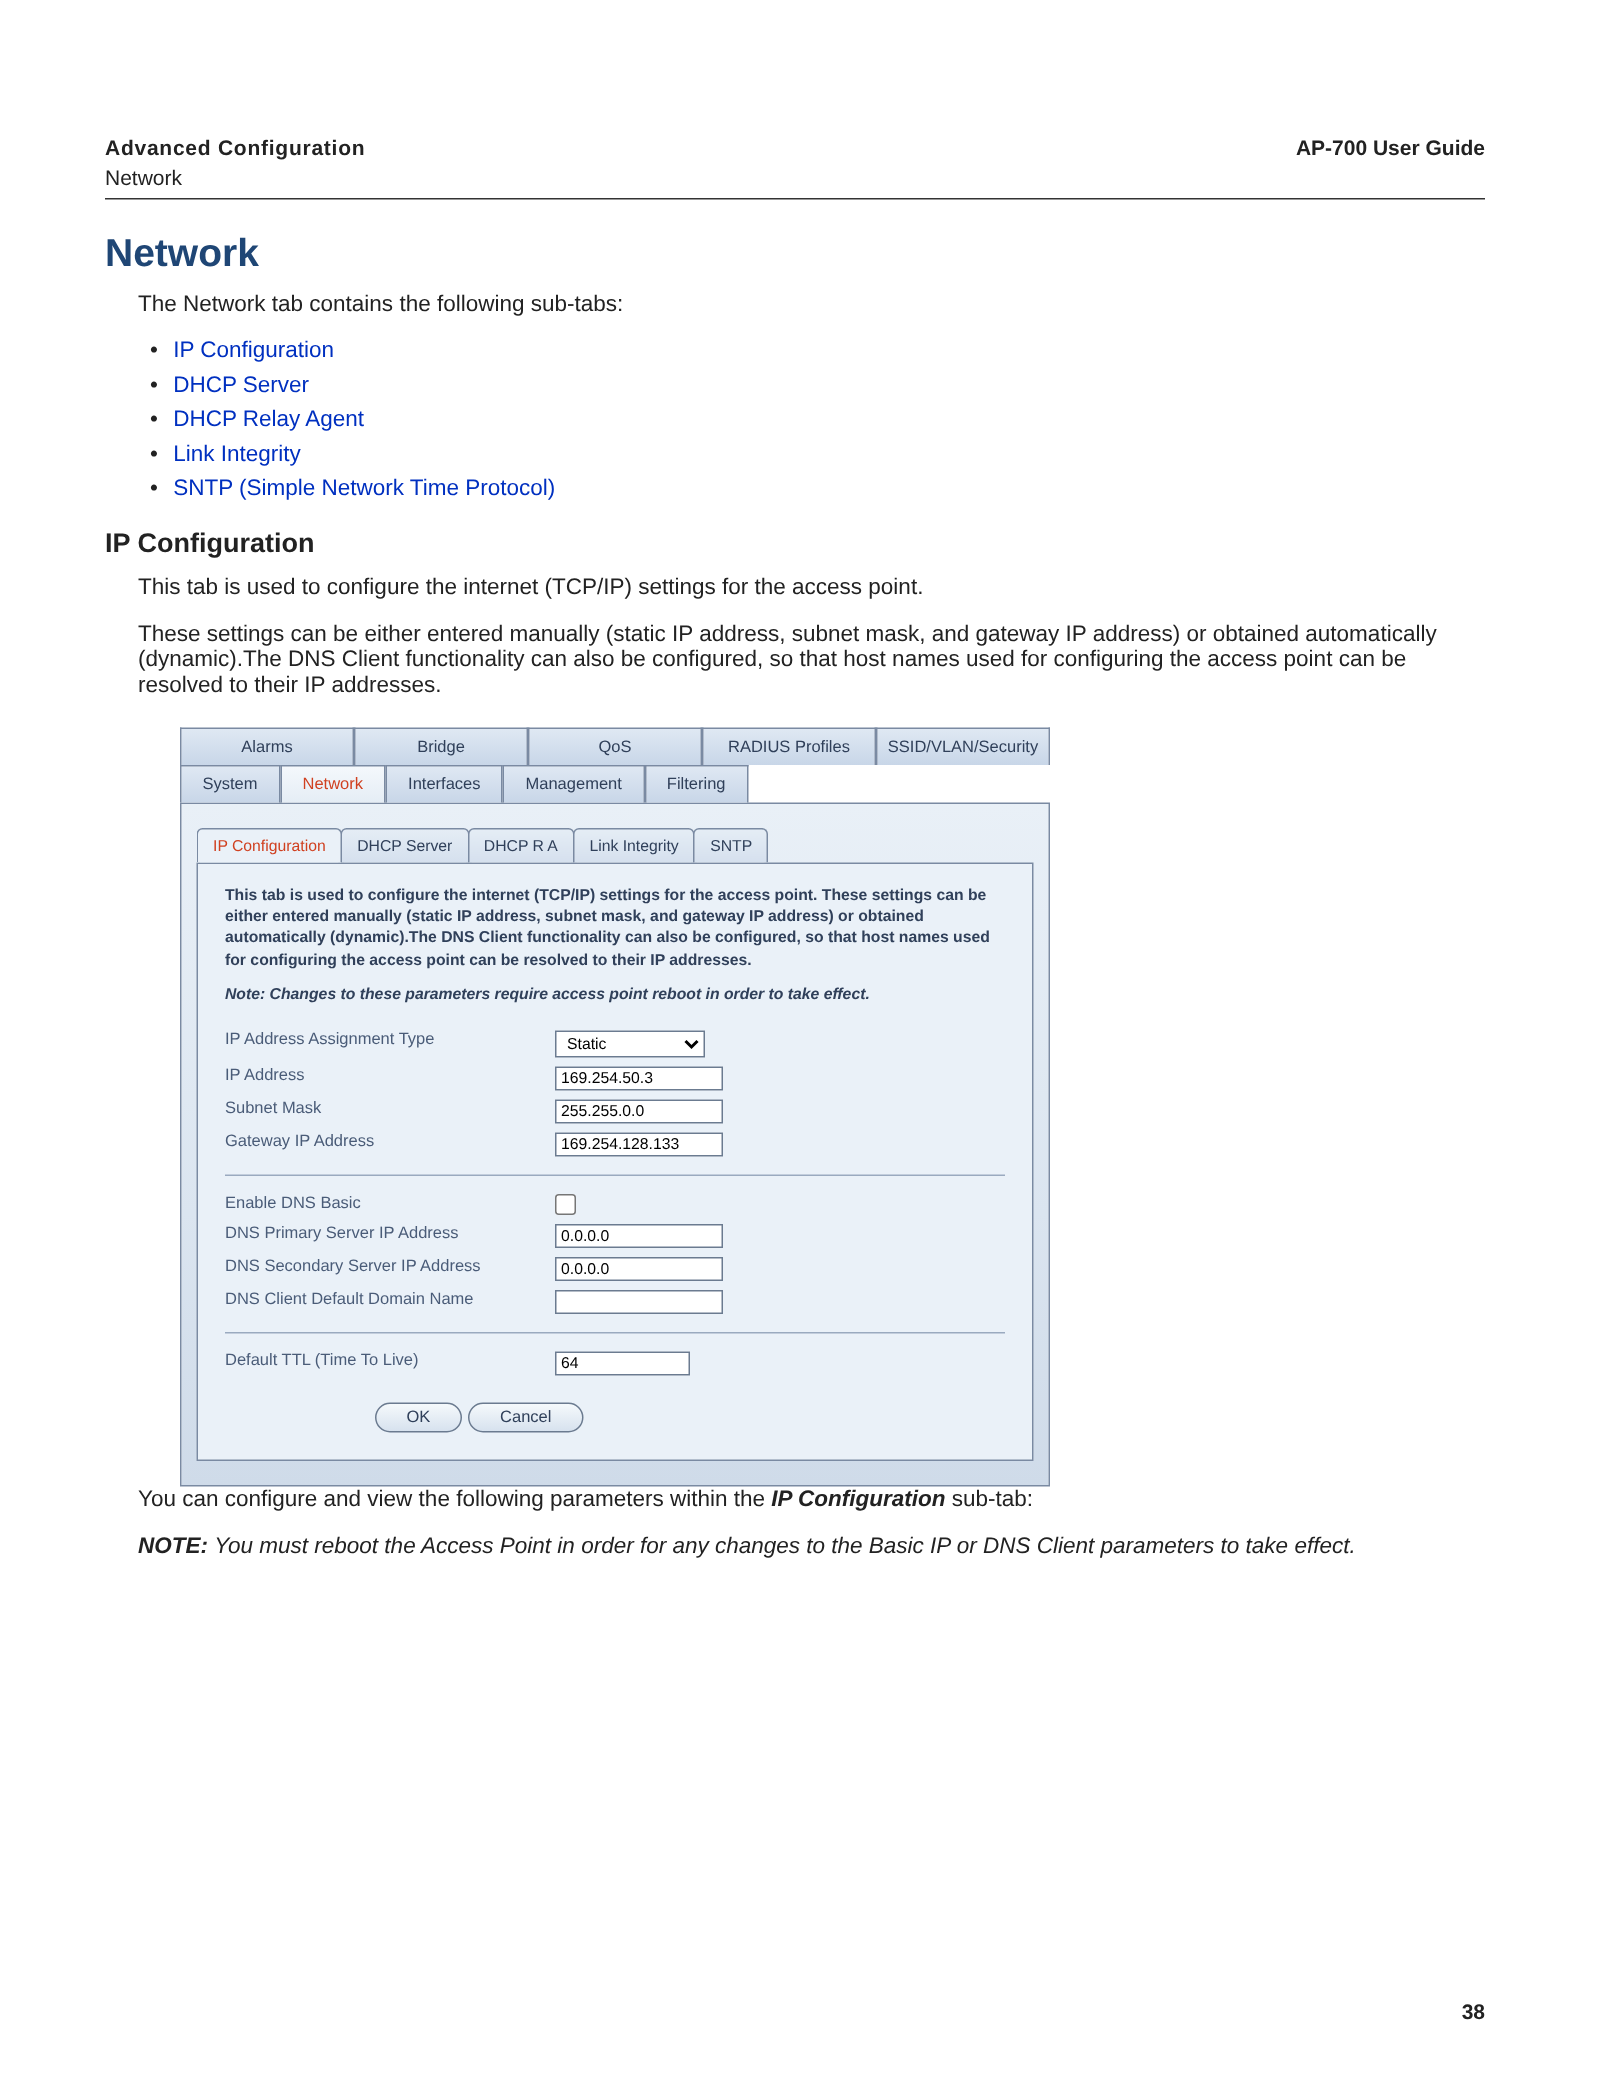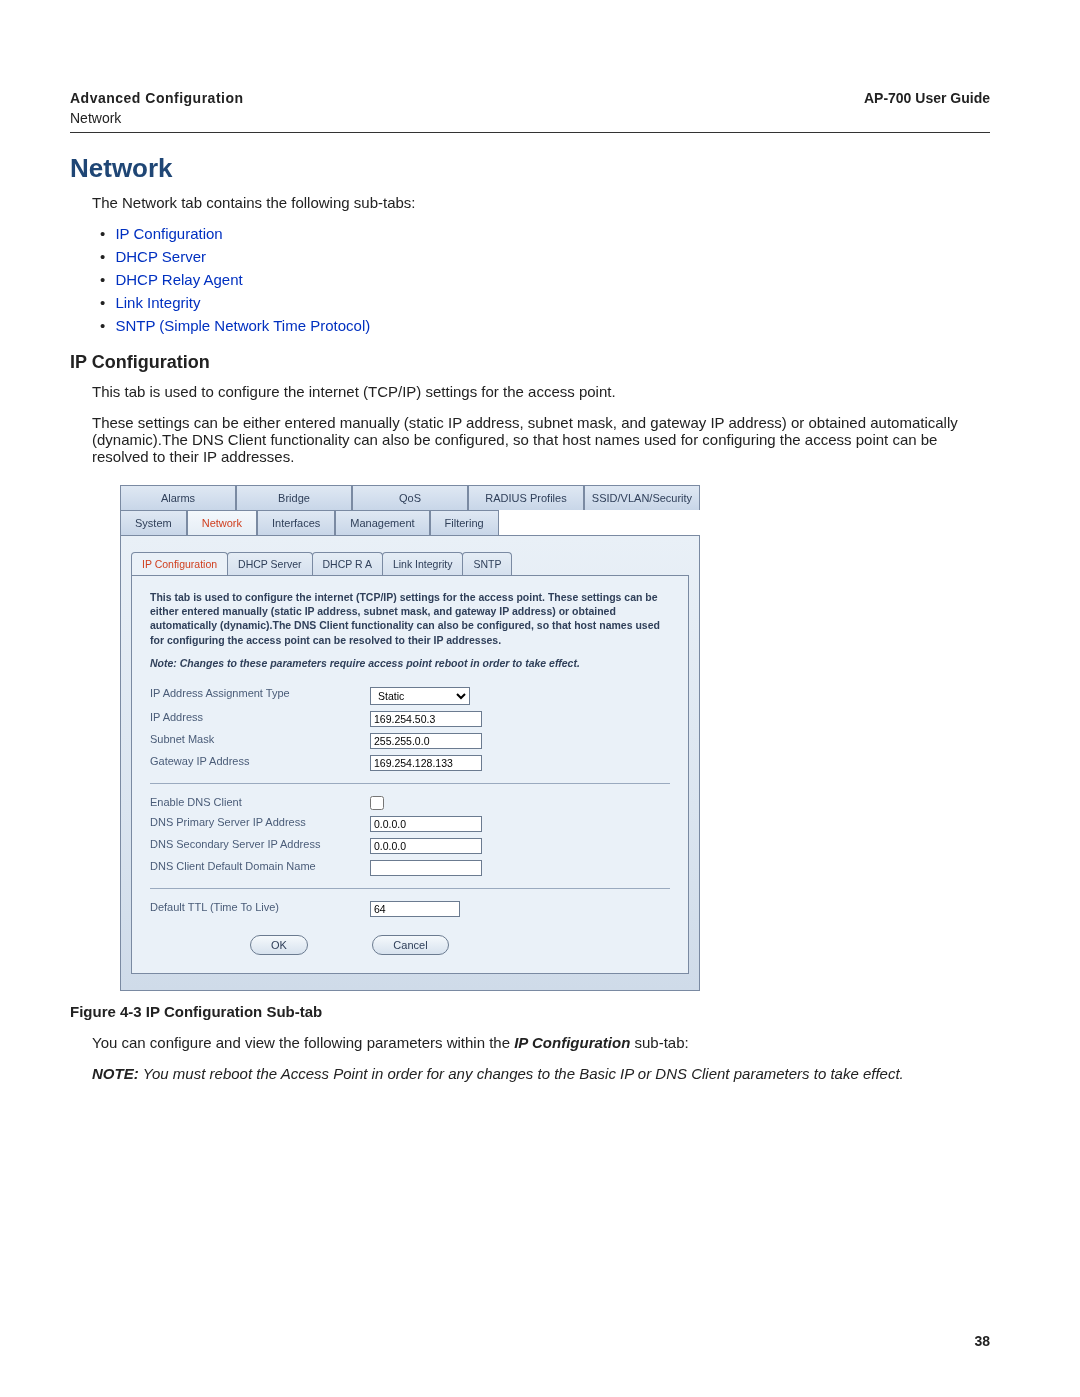--- a/index.html
+++ b/index.html
@@ -37,21 +37,21 @@
   .blurb { font-size: 10.5px; font-weight: bold; line-height: 1.35; margin-bottom: 10px; }
   .notei { font-size: 10.5px; font-style: italic; font-weight: bold; margin-bottom: 18px; }
   .frow { display: flex; align-items: flex-start; margin-bottom: 6px; }
   .frow .flabel { width: 220px; font-size: 11px; color: #4a5c78; }
   .frow input[type=text], .frow select { font-size: 10.5px; padding: 1px 3px; border: 1px solid #6b7b90; background: #fff; font-family: Arial, sans-serif; }
   .frow input[type=text] { width: 112px; }
   .frow select { width: 100px; }
   .frow input[type=checkbox] { width: 14px; height: 14px; }
   .sep { border: none; border-top: 1px solid #9aaabf; margin: 12px 0; }
   .btnrow { text-align: left; margin-top: 18px; padding-left: 100px; }
-  .btn { display: inline-block; font-size: 11px; padding: 3px 20px; border: 1px solid #6b7b90; border-radius: 12px; background: linear-gradient(#f5f9fc,#d7e2ee); color: #30405a; margin-right: 60px; }
+  .btn { display: inline-block; font-size: 11px; padding: 3px 20px; border: 1px solid #6b7b90; border-radius: 12px; background: linear-gradient(#f5f9fc,#d7e2ee); color: #30405a; }
 </style>
 </head>
 <body>
 
 <div class="page">
   <div class="hdr">
     <div class="left">
       <div class="title">Advanced Configuration</div>
       <div class="sub">Network</div>
     </div>
@@ -115,21 +115,21 @@
             <input type="text" value="255.255.0.0" style="">
           </div>
           <div class="frow">
             <div class="flabel">Gateway IP Address</div>
             <input type="text" value="169.254.128.133" style="">
           </div>
 
           <hr class="sep">
 
           <div class="frow">
-            <div class="flabel">Enable DNS Client</div>
+            <div class="flabel">Enable DNS Basic</div>
             <input type="checkbox" style="">
           </div>
           <div class="frow">
             <div class="flabel">DNS Primary Server IP Address</div>
             <input type="text" value="0.0.0.0" style="">
           </div>
           <div class="frow">
             <div class="flabel">DNS Secondary Server IP Address</div>
             <input type="text" value="0.0.0.0" style="">
           </div>
@@ -146,21 +146,20 @@
           </div>
 
           <div class="btnrow">
             <span class="btn">OK</span>
             <span class="btn">Cancel</span>
           </div>
         </div>
       </div>
     </div>
 
-    <p class="figcap indent">Figure 4-3 IP Configuration Sub-tab</p>
 
     <p class="indent">
       <span>You can configure and view the following parameters within the </span><strong><em>IP Configuration</em></strong><span> sub-tab:</span>
     </p>
 
     <p class="indent note">
       <span class="lbl">NOTE:  </span><span class="txt">You must reboot the Access Point in order for any changes to the Basic IP or DNS Client parameters to take effect.</span>
     </p>
   </div>
 

